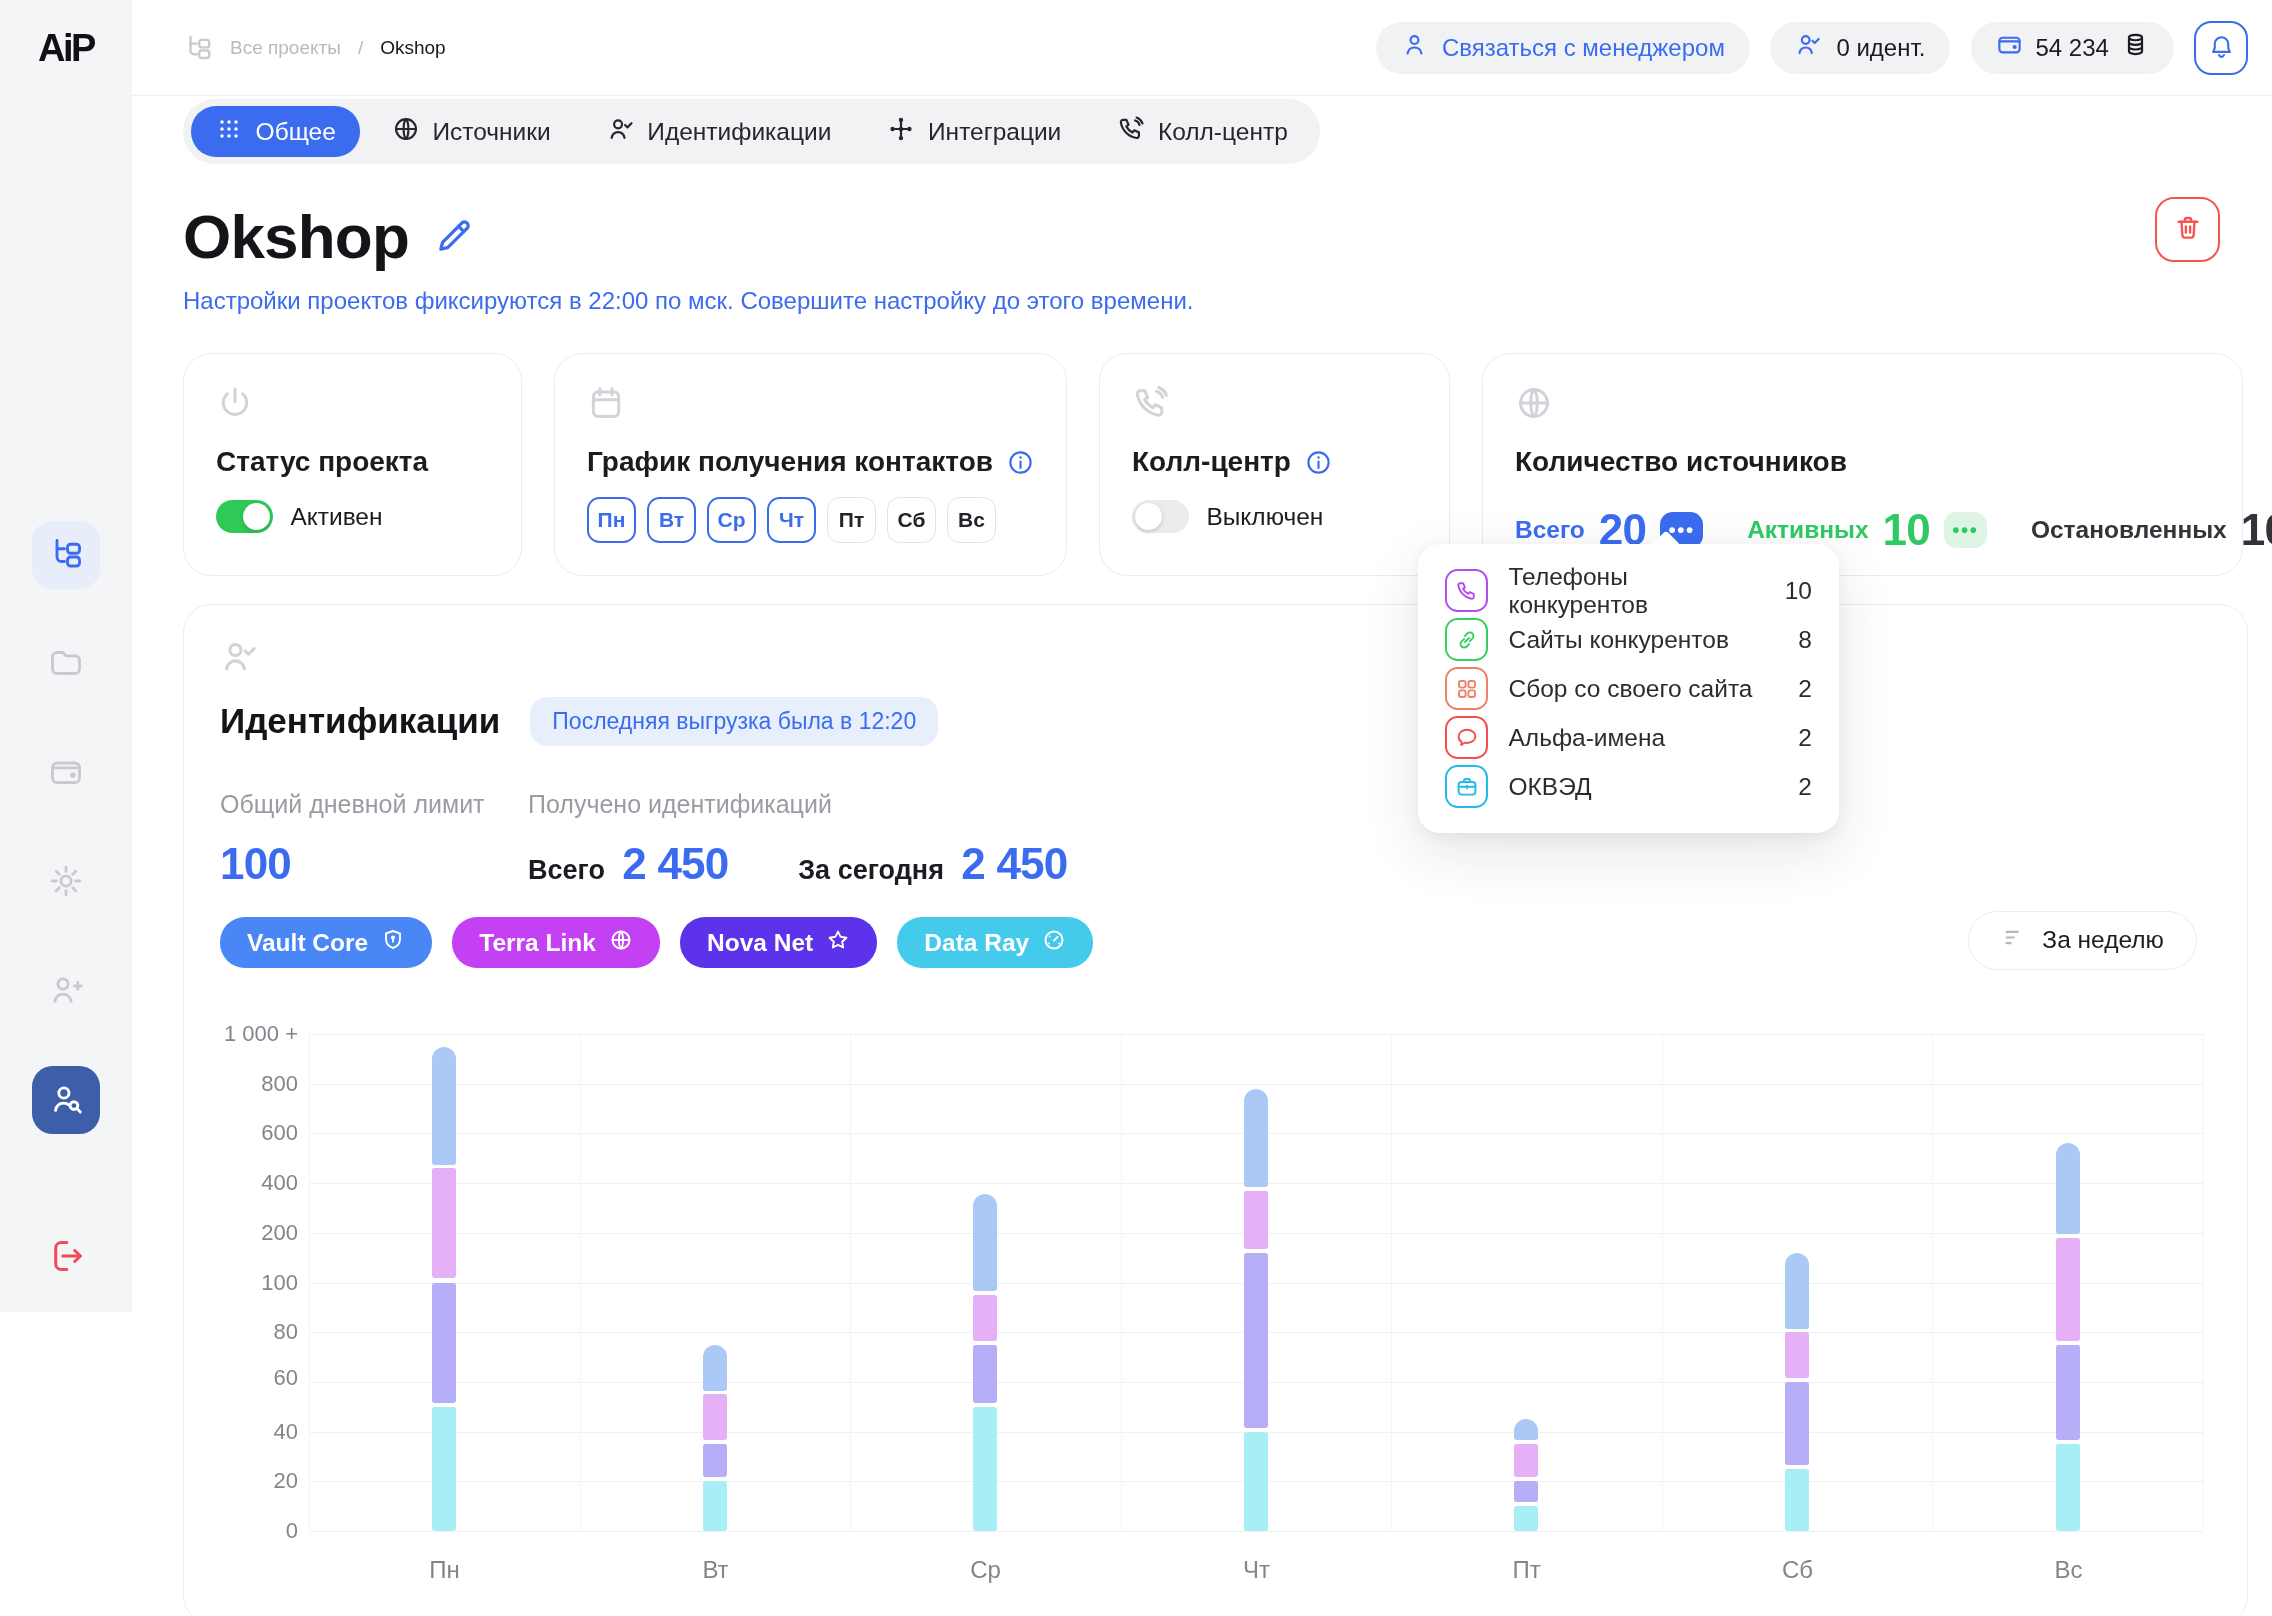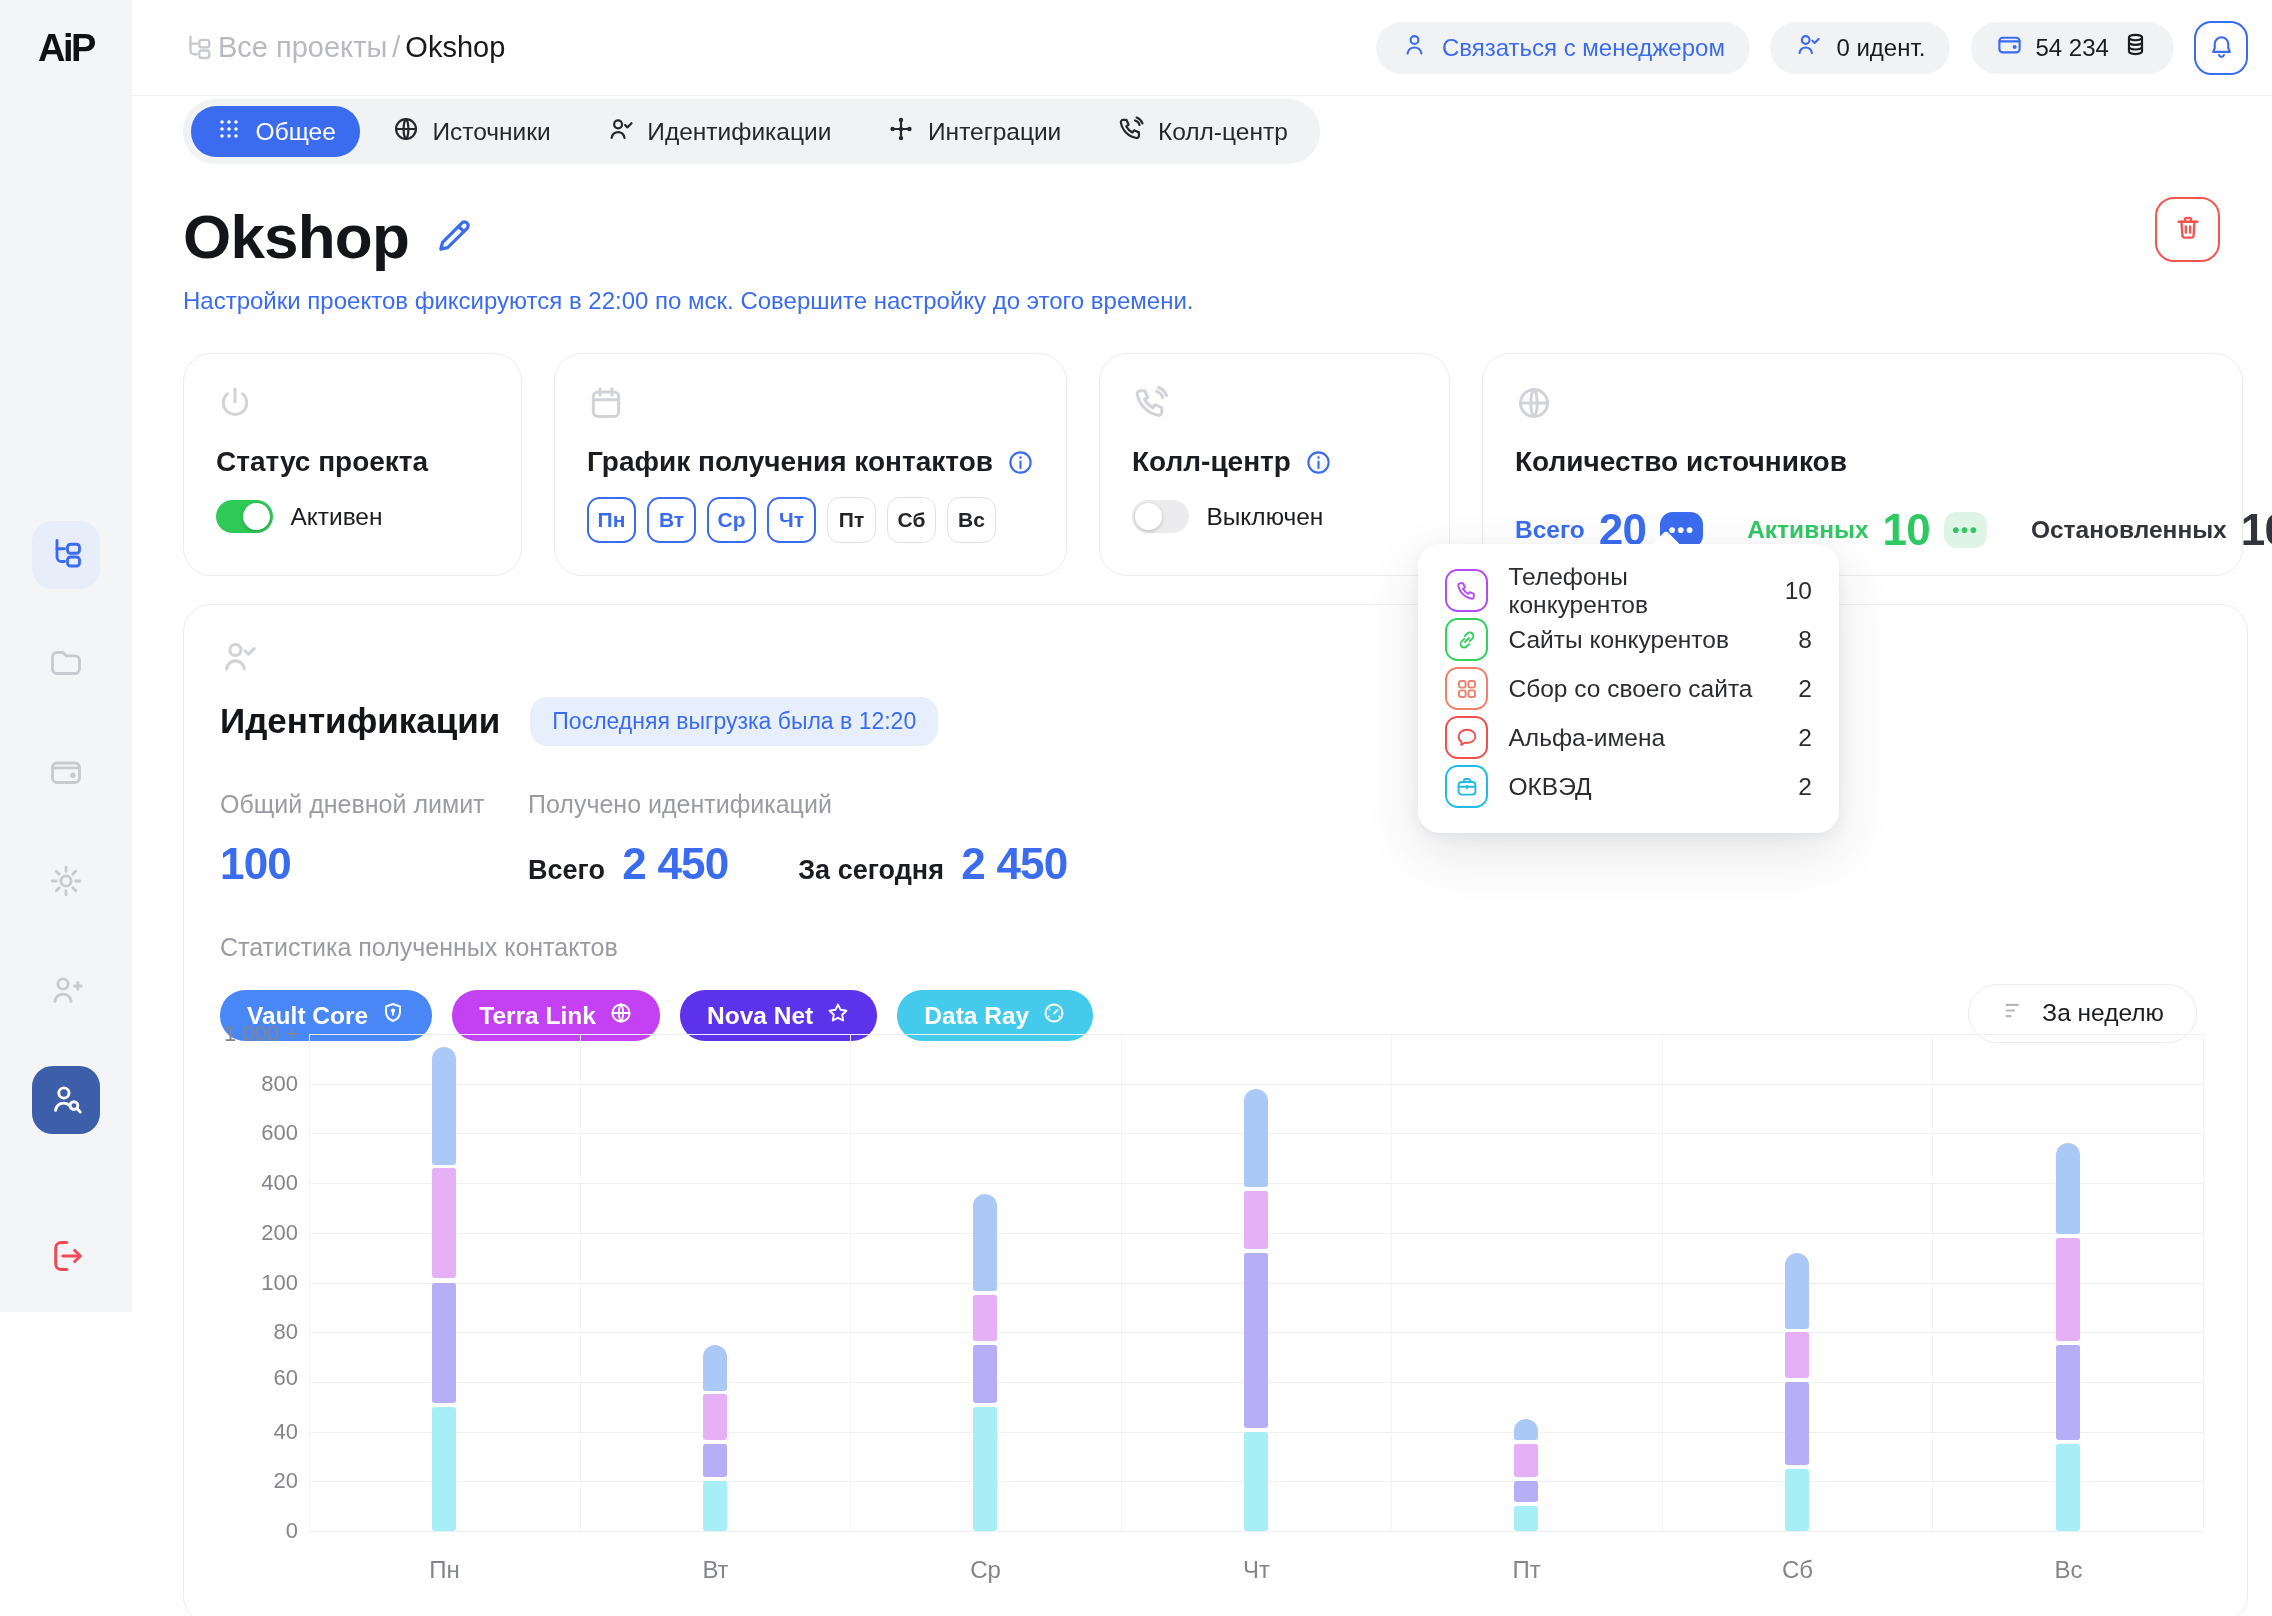--- a/index.html
+++ b/index.html
@@ -14,21 +14,21 @@
   .side-item { width:68px; height:68px; border-radius:20.5px; display:flex; align-items:center; justify-content:center; color:#c9cacf; cursor:pointer; }
   .side-item + .side-item { margin-top:41px; }
   .side-item.highlight { background:#e7edf9; color:#3b6cf0; }
   .side-item.active { background:#3d5fa9; color:#fff; }
   .side-item svg { width:36px; height:36px; }
   .side-logout { position:absolute; left:32px; bottom:20.5px; width:68px; height:68px; display:flex; align-items:center; justify-content:center; color:#f2495a; cursor:pointer; }
   .side-logout svg { width:38px; height:38px; }
 
   
   .header { position:absolute; left:132px; top:0; width:2141px; height:96px; background:#fff; border-bottom:1.6px solid #efeff2; display:flex; align-items:center; padding:0 25px 0 51px; }
-  .breadcrumb { display:flex; align-items:center; gap:5px; font-size:29px; }
+  .breadcrumb { display:flex; align-items:center; gap:17px; font-size:19px; }
   .breadcrumb .bc-icon { color:#c9cacf; display:flex; }
   .breadcrumb .bc-icon svg { width:30px; height:30px; }
   .bc-root, .bc-sep { color:#b9bac1; }
   .bc-current { color:#17181c; font-weight:500; }
   .header-right { margin-left:auto; display:flex; align-items:center; gap:20.5px; }
   .pill { height:52px; background:#f1f2f4; border-radius:27px; display:flex; align-items:center; gap:14px; padding:16px 25px; font-size:24px; cursor:pointer; white-space:nowrap; }
   .pill svg { width:27px; height:27px; }
   .pill .blue { color:#3b6cf0; }
   .pill.contact { color:#3b6cf0; }
   .pill.balance { gap:12.6px; }
@@ -443,21 +443,20 @@
           <div class="metric-group">
             <span class="metric-sub">Всего</span>
             <span class="metric-num">2 450</span>
             <span class="metric-gap"></span>
             <span class="metric-sub">За сегодня</span>
             <span class="metric-num">2 450</span>
           </div>
         </div>
       </div>
 
-      <div class="stats-title">Статистика полученных контактов</div>
 
       <div class="legend-row">
         <span id="legend-chips" style="display:flex;gap:20.5px;">
             <div class="legend-chip" style="background: rgb(72, 135, 245);">
               <span>Vault Core</span>
               <span><svg viewBox="0 0 24 24" fill="none" stroke="currentColor" stroke-width="1.9" stroke-linecap="round" stroke-linejoin="round" style="width:24px;height:24px">
                   <path d="M12 3l7 2.5v5.4c0 4.5-2.8 7.6-7 9.1-4.2-1.5-7-4.6-7-9.1V5.5z"></path>
                   <circle cx="12" cy="9.6" r="1.1"></circle>
                   <path d="M12 10.7v3"></path>
                 </svg></span>

